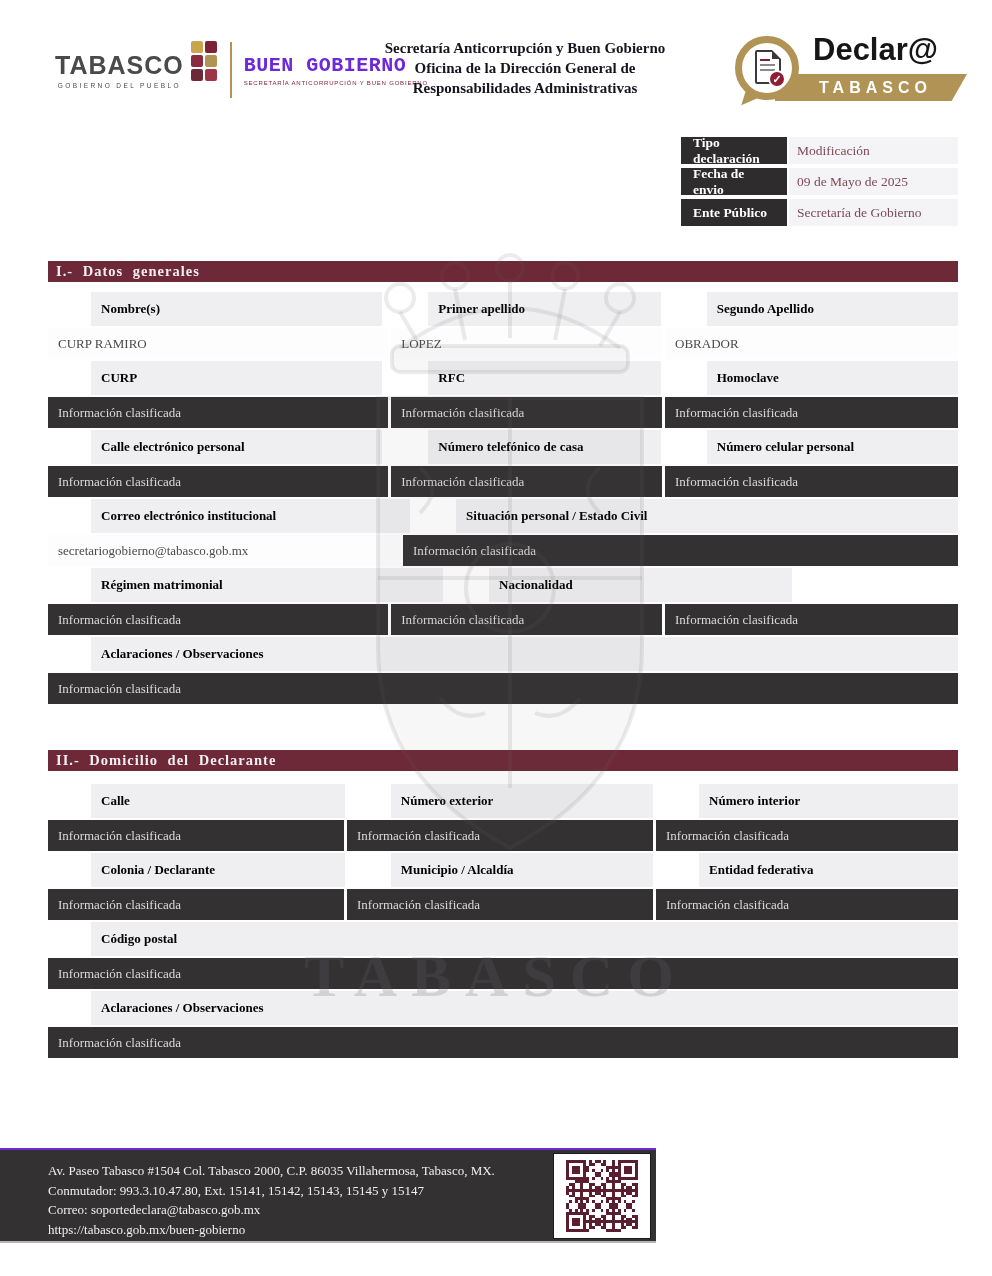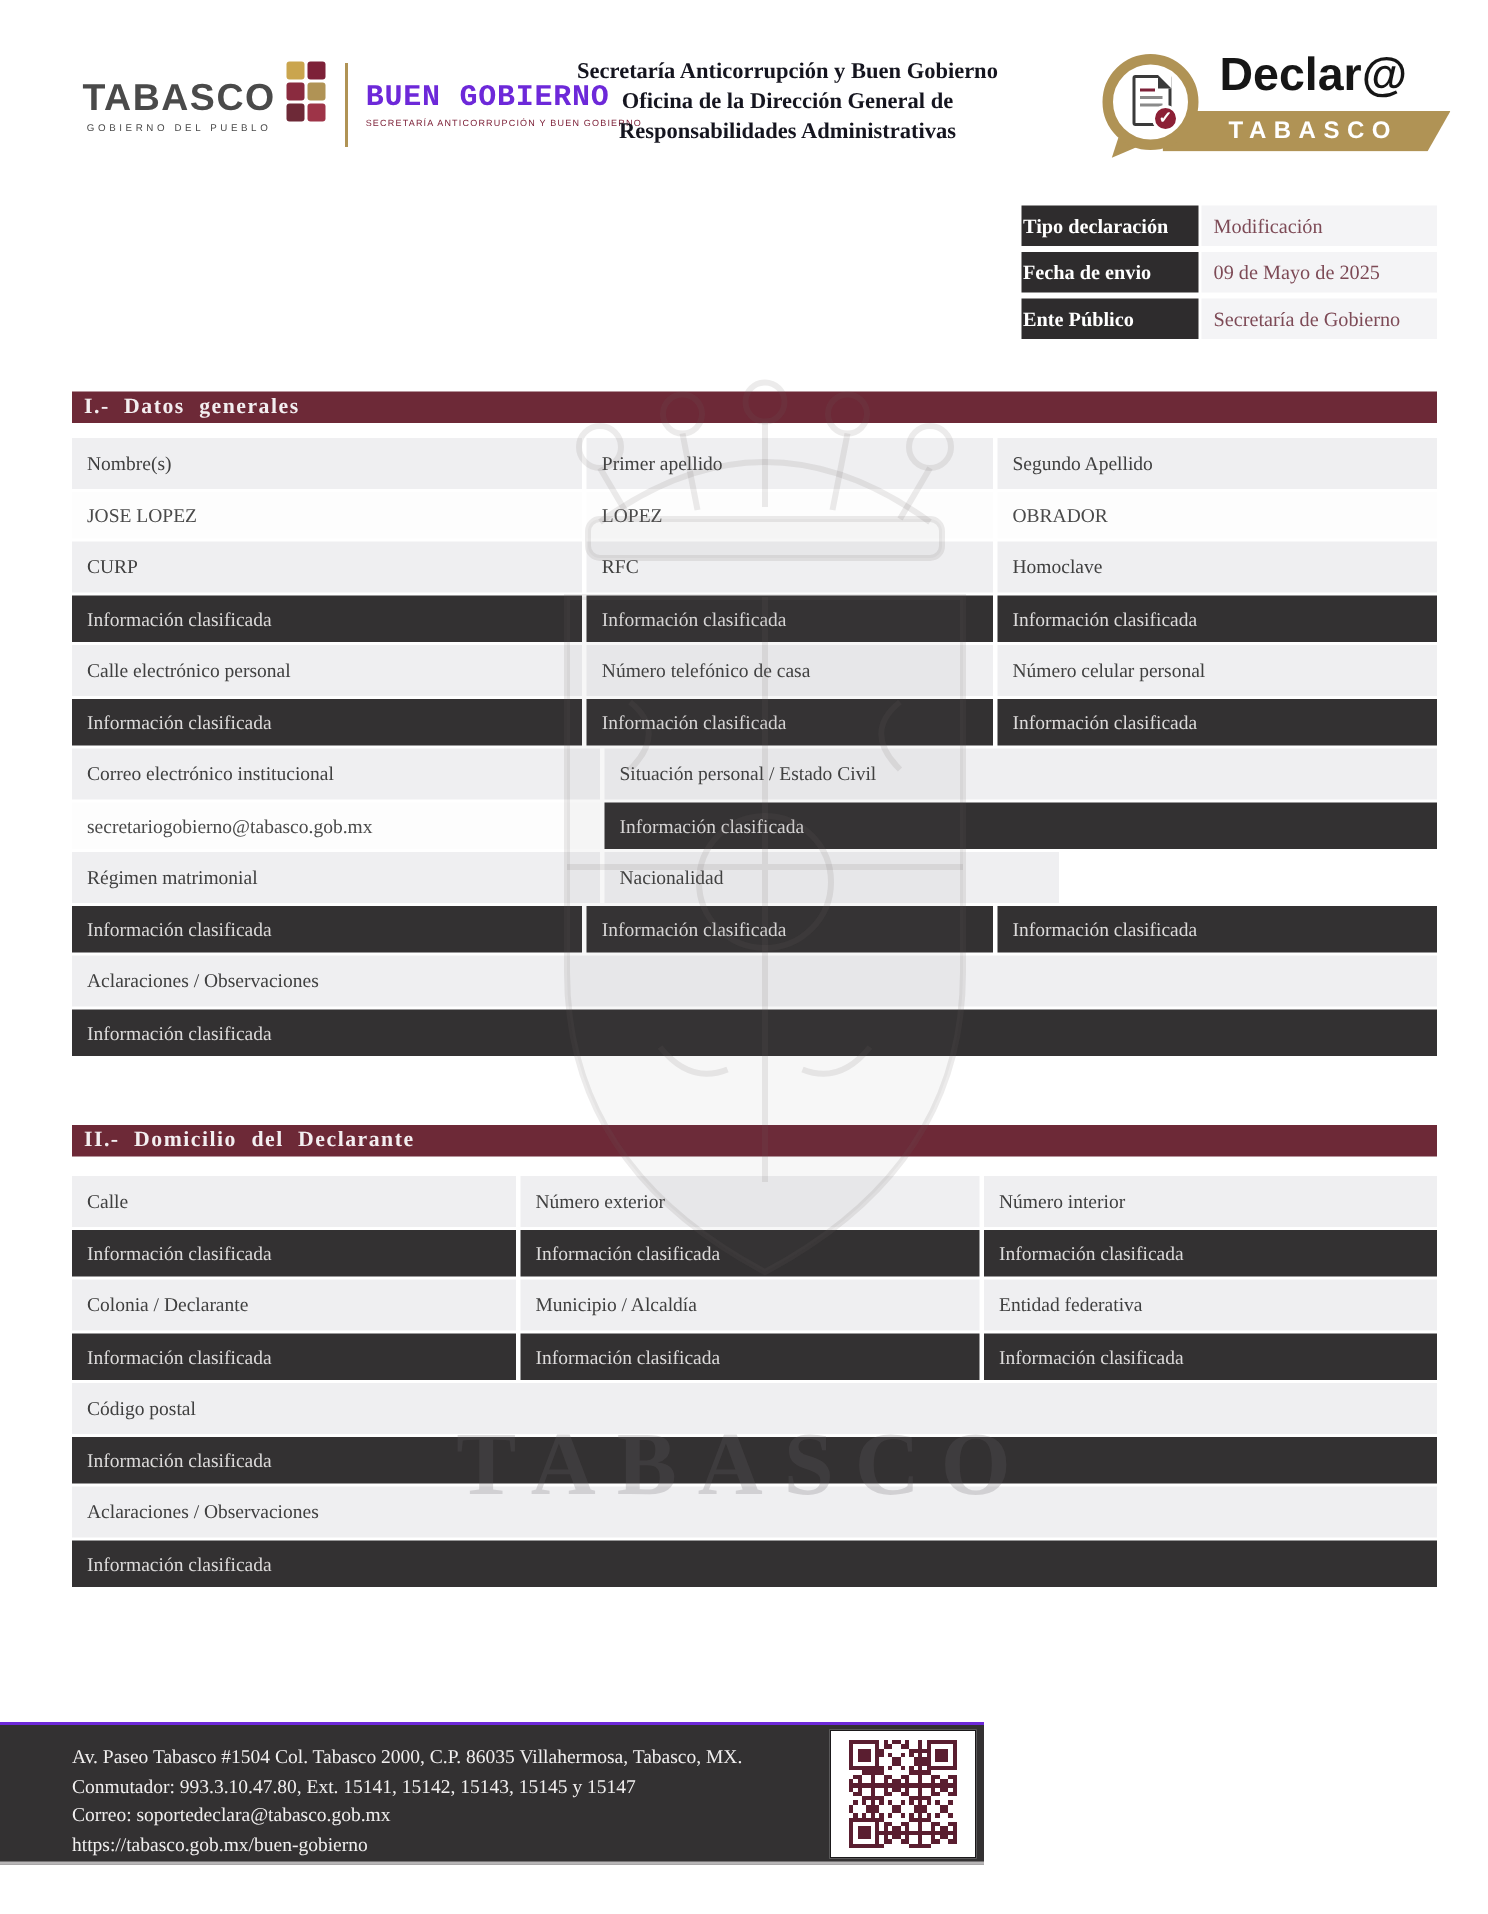--- a/index.html
+++ b/index.html
@@ -47,37 +47,37 @@
     font-weight:bold; font-size:31px; color:#161616; z-index:3; }
   .declara-banner { position:absolute; left:40px; top:44px; width:192px; height:27px; background:#b09355;
     clip-path:polygon(0 0, 100% 0, 92% 100%, 0 100%); z-index:1;
     display:flex; align-items:center; }
   .declara-banner span { font-family:"Liberation Sans", sans-serif; font-weight:bold; font-size:16px;
     color:#fff; letter-spacing:5px; padding-left:44px; }
 
   
   .meta { position:absolute; top:137px; left:681px; width:277px; display:flex; flex-direction:column; gap:4px; }
   .meta-row { display:flex; gap:2px; height:27px; }
-  .meta-label { width:118px; background:#2e2c2d; color:#fff; font-weight:bold; font-size:13.5px;
-    display:flex; align-items:center; padding:0 1px; }
+  .meta-label { width:106px; background:#2e2c2d; color:#fff; font-weight:bold; font-size:13.5px;
+    display:flex; align-items:center; padding:0 12px; }
   .meta-value { flex:1; background:#f4f4f6; color:#7d4a56; font-size:13.5px;
     display:flex; align-items:center; padding:0 8px; }
 
   
   .secbar { position:absolute; left:48px; width:910px; height:21px; background:#6d2937;
     color:#f3eef0; font-weight:bold; font-size:14.5px; letter-spacing:1px; word-spacing:5px;
     display:flex; align-items:center; padding-left:8px; }
   #sec1bar { top:261px; } #sec2bar { top:750px; }
 
   
   .tbl { position:absolute; left:48px; width:910px; display:flex; flex-direction:column; gap:2px; }
   #tbl1 { top:292px; } #tbl2 { top:784px; }
   .row { display:flex; gap:3px; }
   .cell { display:flex; align-items:center; padding:0 10px; font-size:13px; }
-  .lbl { background:#efeff1; font-weight:normal; color:#404040; height:34px; }
+  .lbl { background:#efeff1; font-weight:bold; color:#000000; height:34px;margin-left:43px; }
   .val { background:#fdfdfd; color:#4a4a4a; height:31px; }
   .dark { background:#333132; color:#dcdada; height:31px; }
   
   .w1 { width:352px; } .w2 { width:280px; } .w3 { width:303px; }
   .wspan2 { width:555px; } .wfull { width:910px; }
   
   .u1 { width:296px; } .u2 { width:306px; } .u3 { width:302px; }
 
   
   .footer { position:absolute; top:1148px; left:0; width:656px; height:95px; background:#333132;
@@ -157,21 +157,21 @@
   </div>
 
   <div class="secbar" id="sec1bar">I.- Datos generales</div>
   <div class="tbl" id="tbl1">
     <div class="row">
       <div class="cell lbl w1">Nombre(s)</div>
       <div class="cell lbl w2">Primer apellido</div>
       <div class="cell lbl w3">Segundo Apellido</div>
     </div>
     <div class="row">
-      <div class="cell val w1">JOSE LOPEZ</div>
+      <div class="cell val w1">CURP RAMIRO</div>
       <div class="cell val w2">LOPEZ</div>
       <div class="cell val w3">OBRADOR</div>
     </div>
     <div class="row">
       <div class="cell lbl w1">CURP</div>
       <div class="cell lbl w2">RFC</div>
       <div class="cell lbl w3">Homoclave</div>
     </div>
     <div class="row">
       <div class="cell dark w1">Información clasificada</div>

